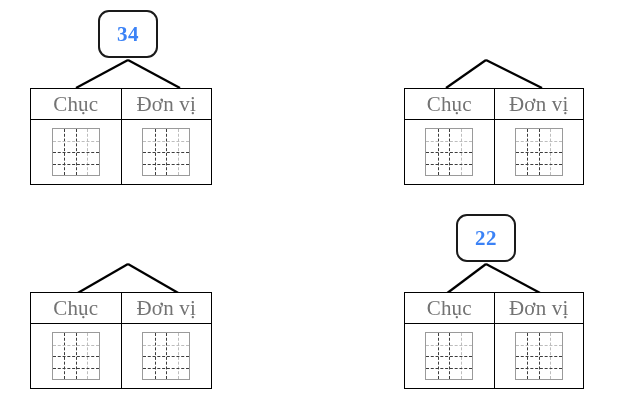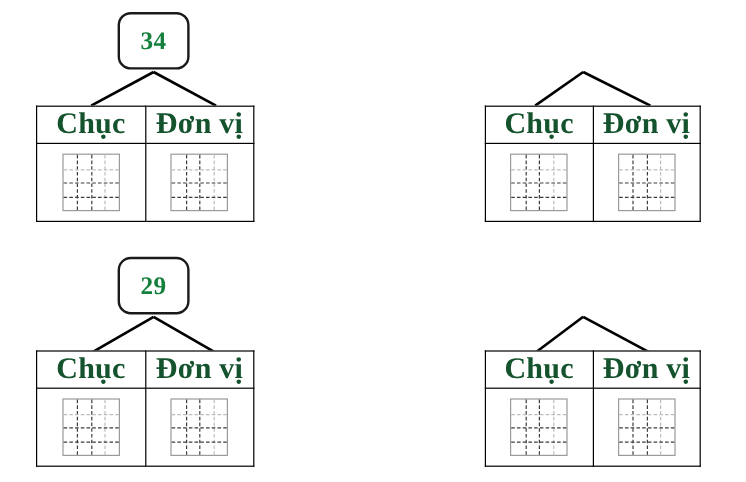--- a/index.html
+++ b/index.html
@@ -47,21 +47,21 @@
     align-items: center;
     justify-content: center;
     z-index: 3;
   }
   .pv-item.q2 .number-box,
   .pv-item.q4 .number-box { left: 82px; }
 
   .number-box .value {
     font-size: 21px;
     font-weight: bold;
-    color: #15803d;
+    color: #3b82f6;
     line-height: 1;
     letter-spacing: 0.5px;
   }
 
   
   .connector {
     position: absolute;
     left: 0;
     top: 0;
     width: 260px;
@@ -85,23 +85,23 @@
   .pv-item.q4 .pv-table { left: 30px; width: 180px; }
 
   .pv-table td {
     border: 1.6px solid #000000;
     padding: 0;
     text-align: center;
     vertical-align: middle;
   }
   .pv-table td.head {
     height: 30px;
-    font-size: 25px;
-    font-weight: bold;
-    color: #14532d;
+    font-size: 21px;
+    font-weight: normal;
+    color: #737373;
     letter-spacing: 0.2px;
   }
   .pv-table td.cell {
     height: 64px;
   }
 
   
   .grid-box {
     width: 48px;
     height: 48px;
@@ -210,23 +210,20 @@
             <span class="gl h g2"></span>
             <span class="gl h g3"></span>
           </div>
         </td>
       </tr>
     </tbody>
       </table>
   </div>
 
   <div class="pv-item q3">
-    <div class="number-box">
-      <span class="value">29</span>
-    </div>
     <svg class="connector" viewBox="0 0 260 196">
       <line x1="128" y1="58" x2="76" y2="88" stroke="#000000" stroke-width="2.2"></line>
       <line x1="128" y1="58" x2="180" y2="88" stroke="#000000" stroke-width="2.2"></line>
     </svg>
     <table class="pv-table">
       <tbody>
           <tr>
         <td class="head">Chục</td>
         <td class="head">Đơn vị</td>
       </tr>
@@ -250,20 +247,23 @@
             <span class="gl h g2"></span>
             <span class="gl h g3"></span>
           </div>
         </td>
       </tr>
     </tbody>
       </table>
   </div>
 
   <div class="pv-item q4">
+    <div class="number-box">
+      <span class="value">22</span>
+    </div>
     <svg class="connector" viewBox="0 0 260 196">
       <line x1="112" y1="58" x2="72" y2="88" stroke="#000000" stroke-width="2.2"></line>
       <line x1="112" y1="58" x2="168" y2="88" stroke="#000000" stroke-width="2.2"></line>
     </svg>
     <table class="pv-table">
       <tbody>
           <tr>
         <td class="head">Chục</td>
         <td class="head">Đơn vị</td>
       </tr>

